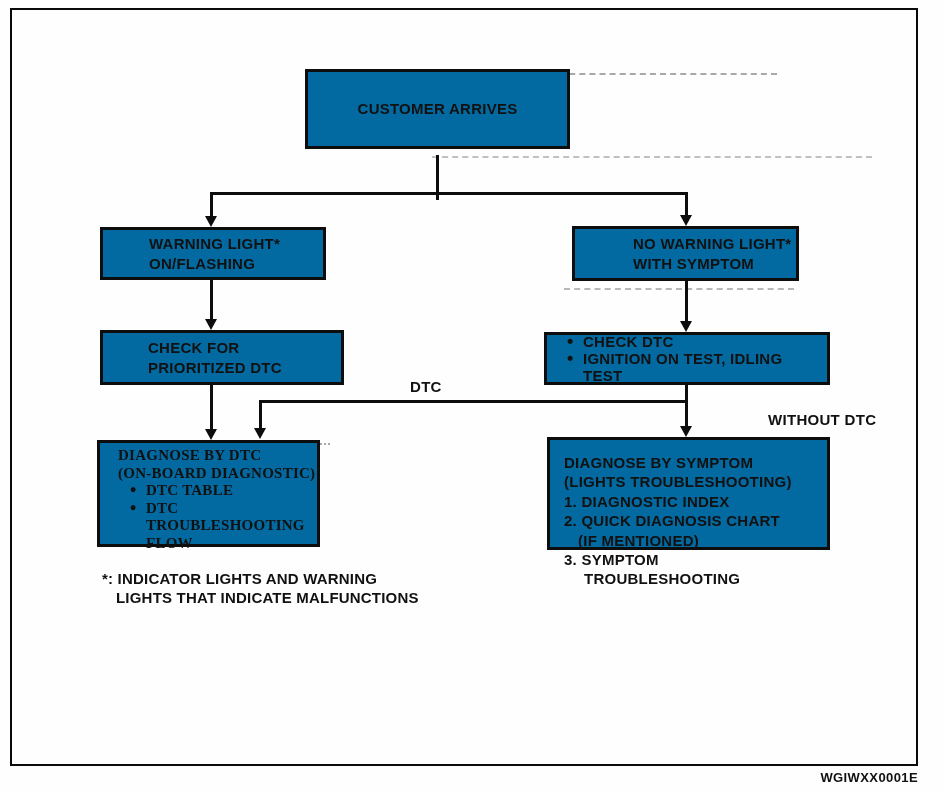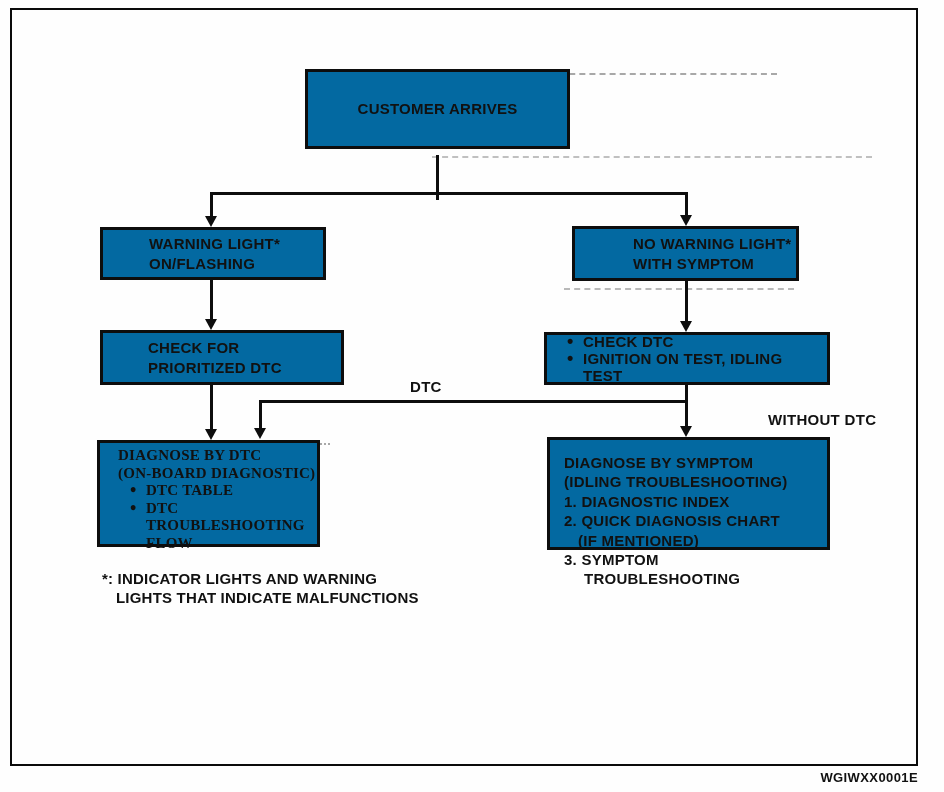--- a/index.html
+++ b/index.html
@@ -104,21 +104,21 @@
         <div class="bl">
           <div>DTC</div>
           <div>TROUBLESHOOTING</div>
           <div>FLOW</div>
         </div>
       </div>
     </div>
 
     <div class="node" style="left:535px;top:427px;width:283px;height:113px;padding-left:14px;line-height:19.4px;justify-content:flex-start;padding-top:13px;">
       <div class="ln">DIAGNOSE BY SYMPTOM</div>
-      <div class="ln">(IDLING TROUBLESHOOTING)</div>
+      <div class="ln">(LIGHTS TROUBLESHOOTING)</div>
       <div class="ln">1. DIAGNOSTIC INDEX</div>
       <div class="ln">2. QUICK DIAGNOSIS CHART</div>
       <div class="ln" style="padding-left:14px;">(IF MENTIONED)</div>
       <div class="ln">3. SYMPTOM</div>
       <div class="ln" style="padding-left:20px;">TROUBLESHOOTING</div>
     </div>
 
     <div class="footnote" style="left:90px;top:559px;">
       <div class="fn1">*: INDICATOR LIGHTS AND WARNING</div>
       <div class="fn2">LIGHTS THAT INDICATE MALFUNCTIONS</div>

